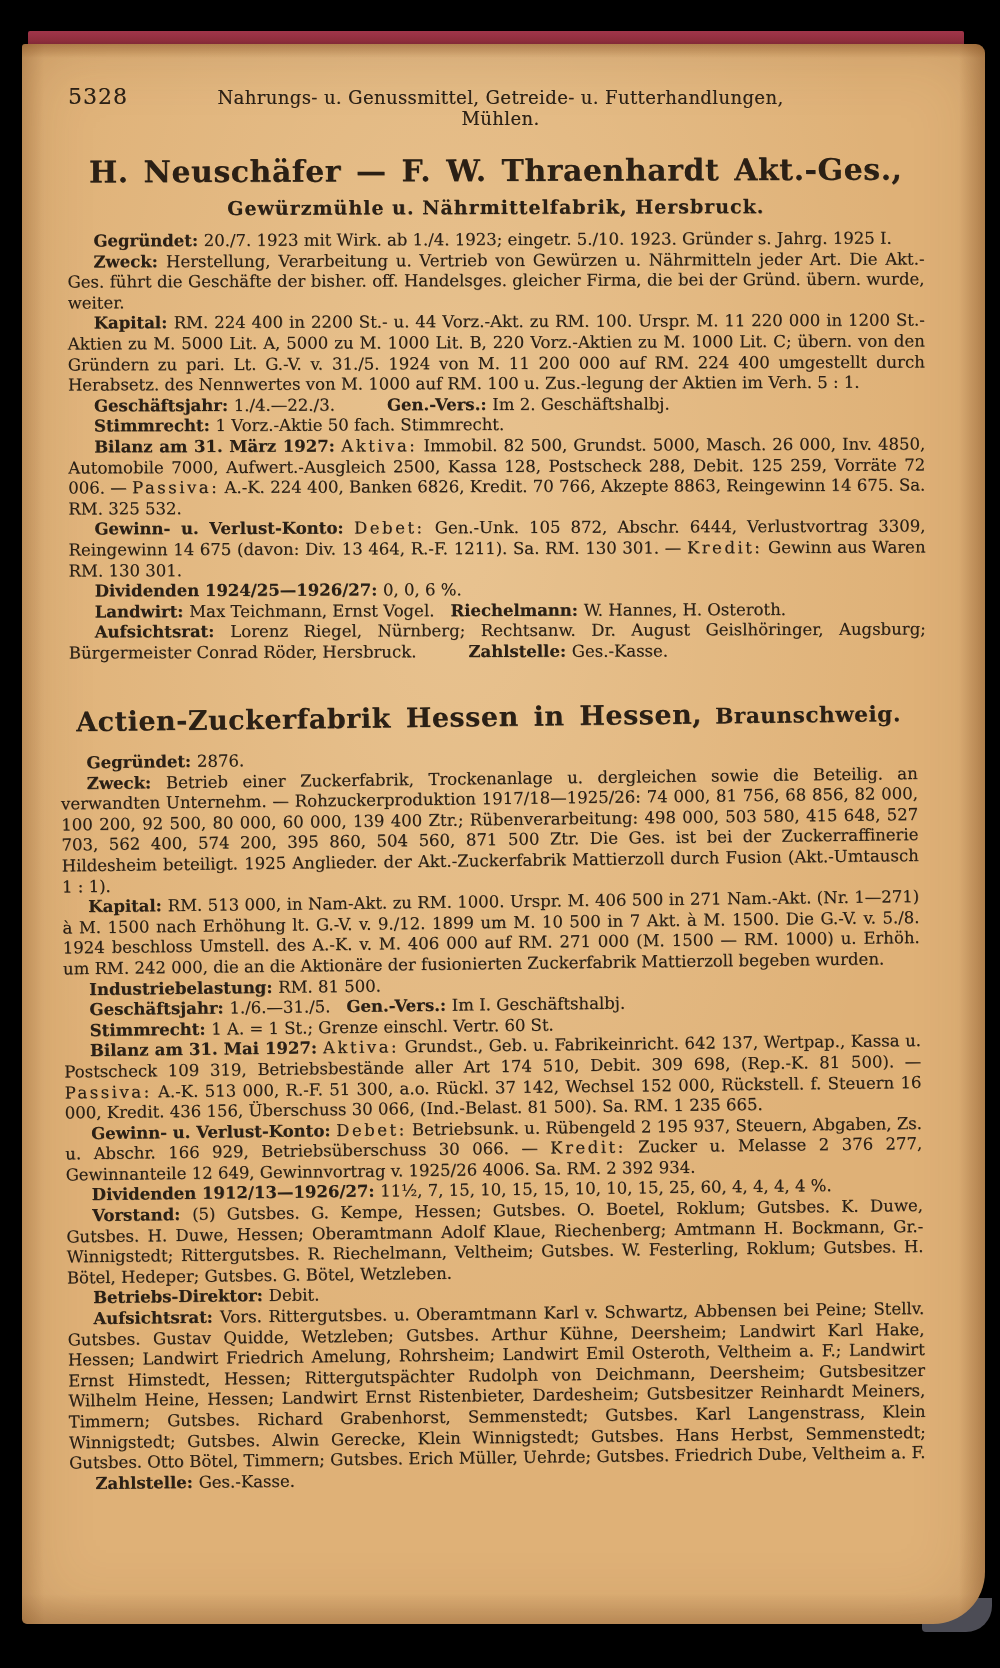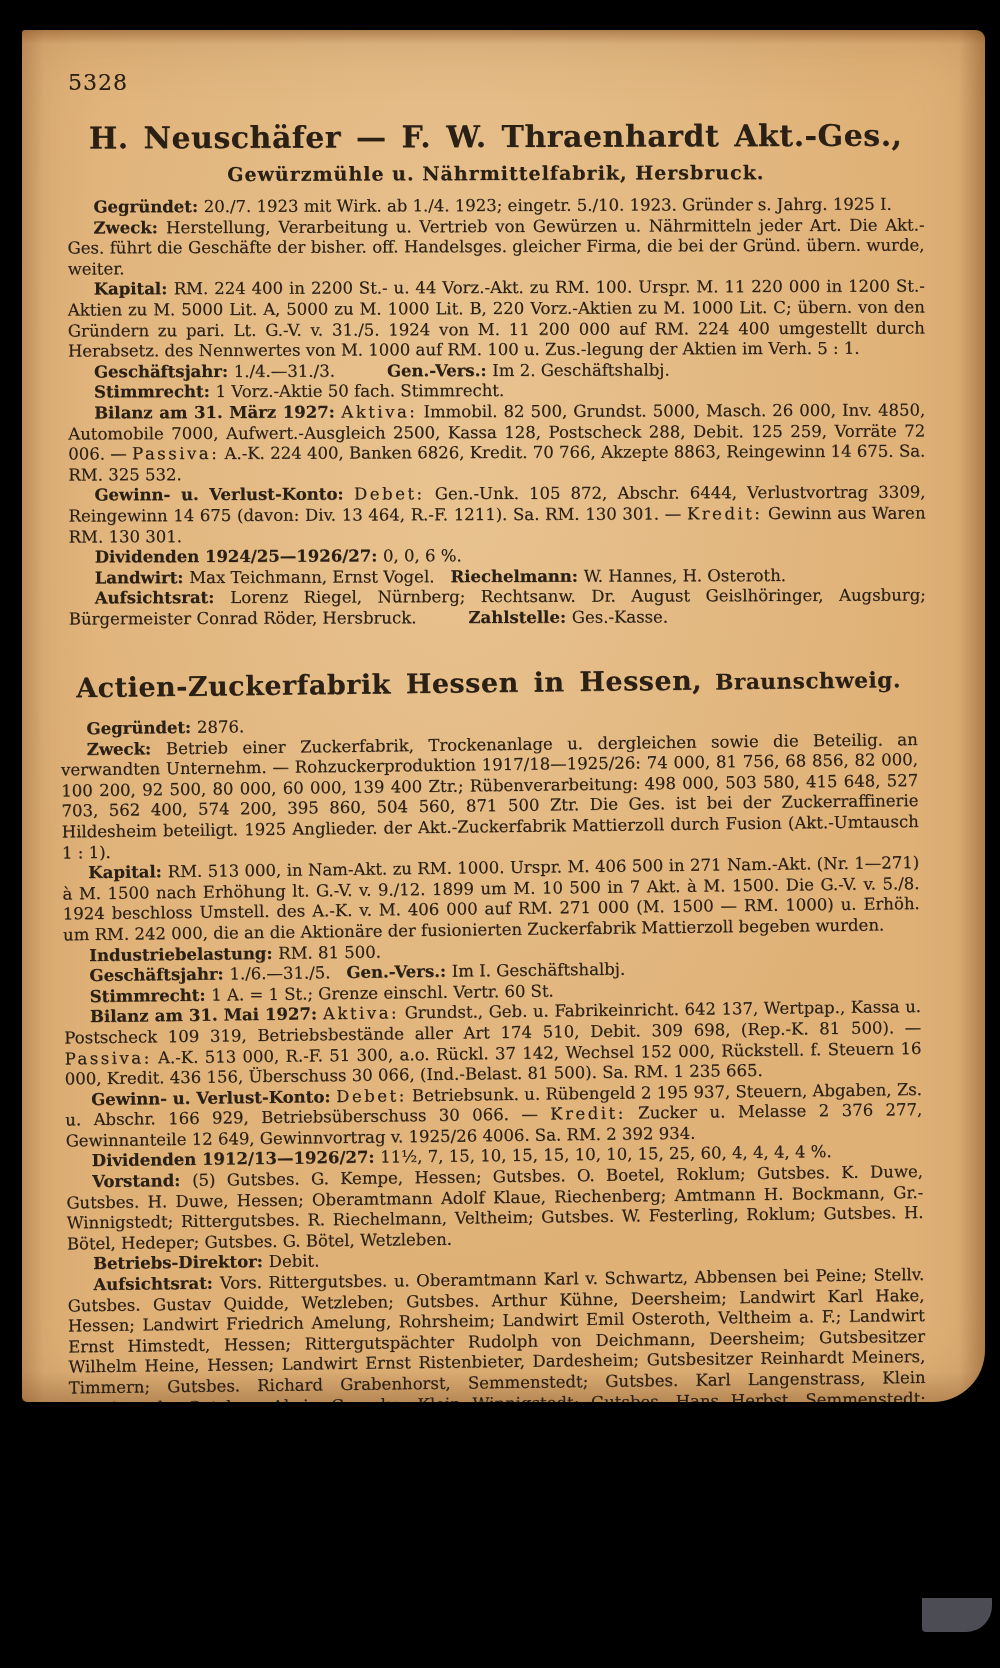--- a/index.html
+++ b/index.html
@@ -3,21 +3,21 @@
 <meta charset="utf-8">
 <style>
   html,body{margin:0;padding:0;}
   body{width:1000px;height:1668px;background:#000;font-family:"DejaVu Serif", serif;}
   .photo{position:relative;width:1000px;height:1668px;background:#000;overflow:hidden;}
   .spine{position:absolute;left:28px;top:31px;width:936px;height:18px;
     background:linear-gradient(180deg,#a1354a 0%,#8e2e3c 55%,#6f2230 100%);
     border-radius:2px;}
   .corner-shade{position:absolute;right:8px;bottom:36px;width:70px;height:34px;
     background:#4c4c55;border-radius:0 0 26px 4px;}
-  .page{position:absolute;left:22px;top:30px;width:963px;height:1372px;
+  .page{position:absolute;left:22px;top:44px;width:963px;height:1580px;
     background:
       linear-gradient(180deg, rgba(128,70,22,0.40) 0px, rgba(128,70,22,0) 14px),
       linear-gradient(270deg, rgba(120,68,24,0.38) 0px, rgba(120,68,24,0) 26px),
       linear-gradient(90deg, rgba(118,66,22,0.22) 0px, rgba(118,66,22,0) 22px),
       linear-gradient(0deg, rgba(110,60,20,0.25) 0px, rgba(110,60,20,0) 30px),
       radial-gradient(ellipse at 45% 30%, rgba(255,238,205,0.30), rgba(255,238,205,0) 62%),
       #dfb177;
     border-radius:3px 9px 52px 5px;
     box-shadow: inset 0 0 70px rgba(95,52,18,0.22);
     overflow:hidden;}
@@ -44,30 +44,31 @@
 </head>
 <body>
 
 <div class="photo">
   <div class="spine"></div>
   <div class="corner-shade"></div>
   <div class="page">
     <div class="page-inner">
       <div class="pghead">
         <span class="pgnum">5328</span>
+        <span class="pgtitle">Nahrungs- u. Genussmittel, Getreide- u. Futterhandlungen, Mühlen.</span>
         <span class="pgspacer"></span>
       </div>
       <div id="content">
           <section class="company c0">
             <div class="ctitle"><span>H. Neuschäfer — F. W. Thraenhardt Akt.-Ges.,</span></div>
             <div class="csub">Gewürzmühle u. Nährmittelfabrik, Hersbruck.</div>
             <p class="para"><span class="b">Gegründet: </span><span class="">20./7. 1923 mit Wirk. ab 1./4. 1923; eingetr. 5./10. 1923. Gründer s. Jahrg. 1925 I.</span></p>
             <p class="para"><span class="b">Zweck: </span><span class="">Herstellung, Verarbeitung u. Vertrieb von Gewürzen u. Nährmitteln jeder Art. Die Akt.-Ges. führt die Geschäfte der bisher. off. Handelsges. gleicher Firma, die bei der Gründ. übern. wurde, weiter.</span></p>
             <p class="para"><span class="b">Kapital: </span><span class="">RM. 224 400 in 2200 St.- u. 44 Vorz.-Akt. zu RM. 100. Urspr. M. 11 220 000 in 1200 St.-Aktien zu M. 5000 Lit. A, 5000 zu M. 1000 Lit. B, 220 Vorz.-Aktien zu M. 1000 Lit. C; übern. von den Gründern zu pari. Lt. G.-V. v. 31./5. 1924 von M. 11 200 000 auf RM. 224 400 umgestellt durch Herabsetz. des Nennwertes von M. 1000 auf RM. 100 u. Zus.-legung der Aktien im Verh. 5 : 1.</span></p>
-            <p class="para"><span class="b">Geschäftsjahr: </span><span class="">1./4.—31./3.</span><span class="gap"></span><span class="b">Gen.-Vers.: </span><span class="">Im 2. Geschäftshalbj.</span></p>
+            <p class="para"><span class="b">Geschäftsjahr: </span><span class="">1./4.—22./3.</span><span class="gap"></span><span class="b">Gen.-Vers.: </span><span class="">Im 2. Geschäftshalbj.</span></p>
             <p class="para"><span class="b">Stimmrecht: </span><span class="">1 Vorz.-Aktie 50 fach. Stimmrecht.</span></p>
             <p class="para"><span class="b">Bilanz am 31. März 1927: </span><span class=" sp">Aktiva:</span><span class=""> Immobil. 82 500, Grundst. 5000, Masch. 26 000, Inv. 4850, Automobile 7000, Aufwert.-Ausgleich 2500, Kassa 128, Postscheck 288, Debit. 125 259, Vorräte 72 006. — </span><span class=" sp">Passiva:</span><span class=""> A.-K. 224 400, Banken 6826, Kredit. 70 766, Akzepte 8863, Reingewinn 14 675. Sa. RM. 325 532.</span></p>
             <p class="para"><span class="b">Gewinn- u. Verlust-Konto: </span><span class=" sp">Debet:</span><span class=""> Gen.-Unk. 105 872, Abschr. 6444, Verlustvortrag 3309, Reingewinn 14 675 (davon: Div. 13 464, R.-F. 1211). Sa. RM. 130 301. — </span><span class=" sp">Kredit:</span><span class=""> Gewinn aus Waren RM. 130 301.</span></p>
             <p class="para"><span class="b">Dividenden 1924/25—1926/27: </span><span class="">0, 0, 6 %.</span></p>
             <p class="para"><span class="b">Landwirt: </span><span class="">Max Teichmann, Ernst Vogel.</span><span class="gap sm"></span><span class="b">Riechelmann: </span><span class="">W. Hannes, H. Osteroth.</span></p>
             <p class="para"><span class="b">Aufsichtsrat: </span><span class="">Lorenz Riegel, Nürnberg; Rechtsanw. Dr. August Geislhöringer, Augsburg; Bürgermeister Conrad Röder, Hersbruck.</span><span class="gap"></span><span class="b">Zahlstelle: </span><span class="">Ges.-Kasse.</span></p>
           </section>
           <section class="company c1">
             <div class="ctitle"><span>Actien-Zuckerfabrik Hessen in Hessen,</span><span class="csuffix"> Braunschweig.</span></div>
             <p class="para"><span class="b">Gegründet: </span><span class="">2876.</span></p>

